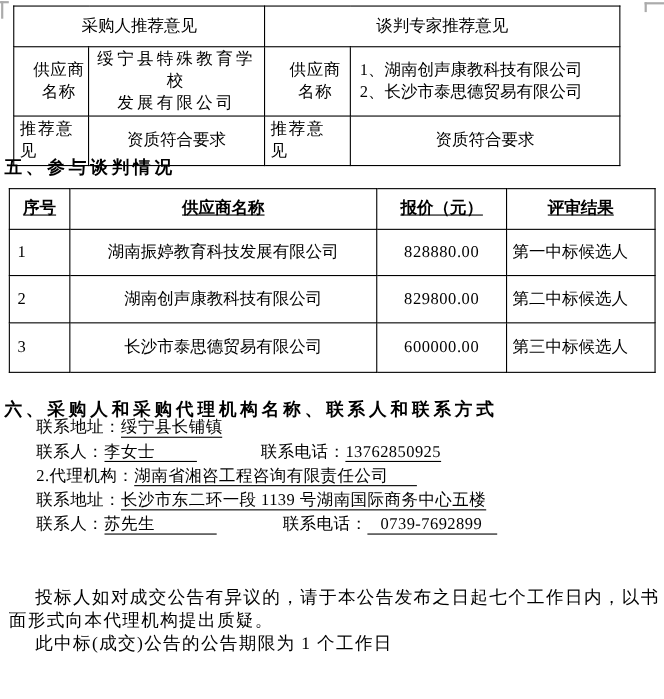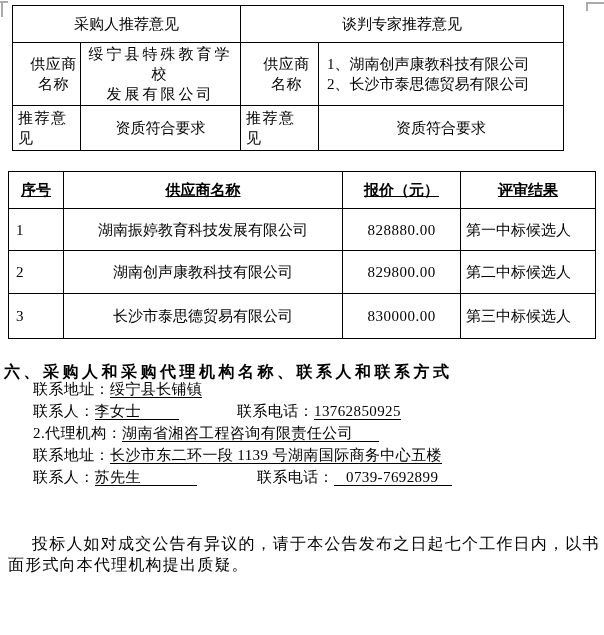--- a/index.html
+++ b/index.html
@@ -107,20 +107,21 @@
       <td>资质符合要求</td>
       <td class="label-cell">
             <div>推荐意</div>
             <div>见</div>
           </td>
       <td>资质符合要求</td>
     </tr>
   </tbody>
     </table>
 
+  <div class="sec-title" id="title-5">五、参与谈判情况</div>
 
   <table id="neg-table">
     <colgroup>
       <col style="width:55px">
         <col style="width:279px">
       <col style="width:118px">
         <col style="width:135px">
     </colgroup>
     <tbody>
         <tr class="hdr" style="height:37px">
@@ -137,21 +138,21 @@
     </tr>
     <tr style="height:43px">
       <td class="no-cell">2</td>
       <td>湖南创声康教科技有限公司</td>
       <td class="price-cell">829800.00</td>
       <td class="result-cell">第二中标候选人</td>
     </tr>
     <tr style="height:45px">
       <td class="no-cell">3</td>
       <td>长沙市泰思德贸易有限公司</td>
-      <td class="price-cell">830000.00</td>
+      <td class="price-cell">600000.00</td>
       <td class="result-cell">第三中标候选人</td>
     </tr>
   </tbody>
     </table>
 
   <div class="sec-title" id="title-6">六、采购人和采购代理机构名称、联系人和联系方式</div>
 
   <div id="contact">
     <div class="line">
       <span>联系地址：</span><span class="u">绥宁县长铺镇</span>
@@ -166,15 +167,16 @@
       <span>联系地址：</span><span class="u">长沙市东二环一段 1139 号湖南国际商务中心五楼</span>
     </div>
     <div class="line">
       <span class="grp w224"><span>联系人：</span><span class="u pad-r56">苏先生</span></span><span>联系电话：</span><span class="u pad-lr12">0739-7692899</span>
     </div>
   </div>
 
   <div id="footer">
     <div class="indent">投标人如对成交公告有异议的，请于本公告发布之日起七个工作日内，以书</div>
     <div>面形式向本代理机构提出质疑。</div>
+    <div class="indent">此中标(成交)公告的公告期限为 1 个工作日</div>
   </div>
 
 </div>
 
 </body></html>

